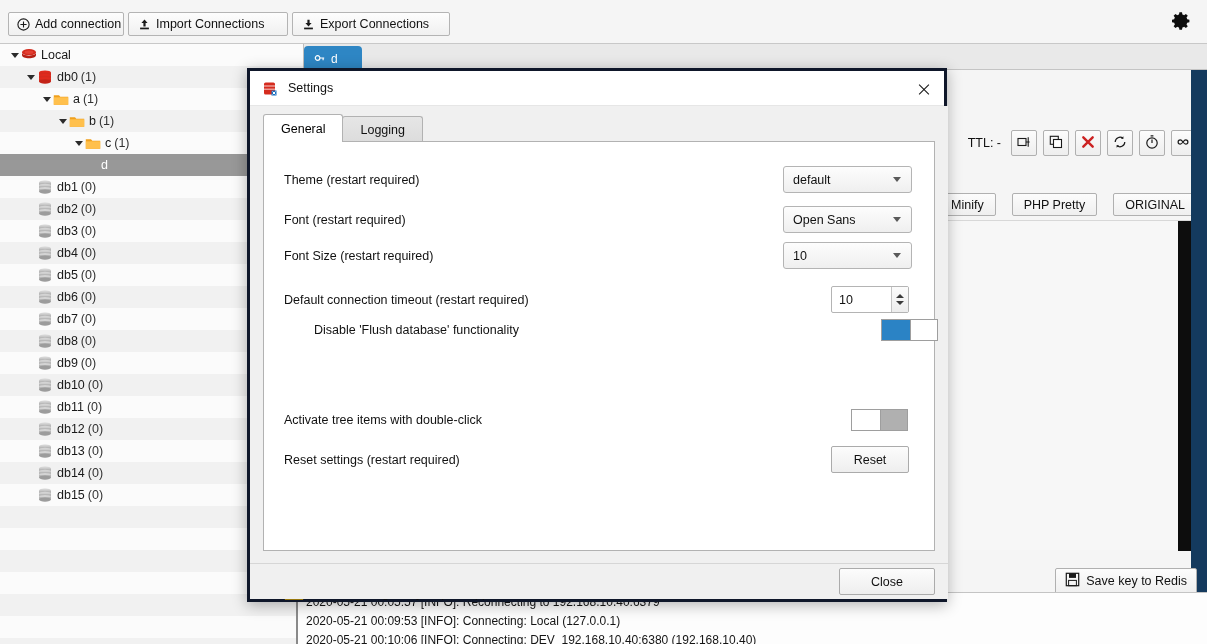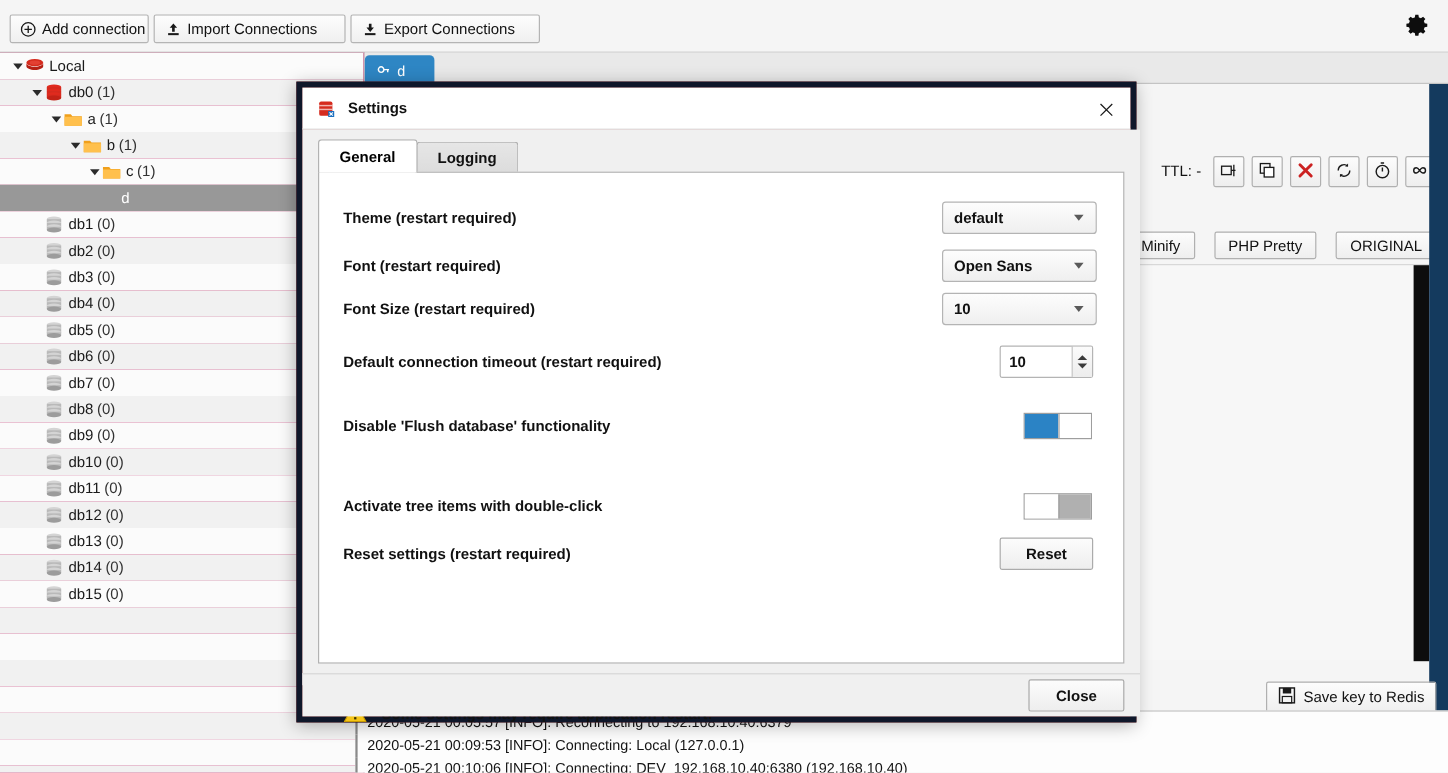--- a/index.html
+++ b/index.html
@@ -152,24 +152,23 @@
     padding-left: 8px;
     font-size: 12px;
     color: #141414;
     white-space: nowrap;
     border-left: 2px solid #8a8a8a;
   }
 
   
   .dialog {
     position: absolute; left: 247px; top: 68px; width: 700px; height: 534px;
-    background: #7f1d1d;
-    border: 5px solid #0f172a;
+    background: #a16207;
+    border: 3px solid #0f172a;
     box-shadow: 0 3px 14px rgba(0,0,0,0.30);
-    font-weight: bold;
   }
   .dlg-titlebar {
     position: relative; height: 35px; background: #ffffff;
     display: flex; align-items: center; padding: 0 6px 0 12px;
     border-bottom: 1px solid #e6e6e6;
   }
   .dlg-title-ico { width: 17px; height: 17px; display: inline-flex; align-items: center; justify-content: center; margin-right: 9px; }
   .dlg-title-text { font-size: 12.5px; color: #111; }
   .dlg-close {
     position: absolute; right: 8px; top: 6px;
@@ -272,21 +271,21 @@
     display: flex; align-items: center; gap: 12px;
   }
   .warn-text { font-size: 12.5px; color: #111; }
   .dlg-footer {
     position: absolute; left: 0; bottom: 0; width: 698px; height: 36px;
     background: #f0f0f0;
     border-top: 1px solid #d6d6d6;
   }
   .close-btn {
     position: absolute; right: 13px; top: 4px;
-    width: 80px; height: 27px;
+    width: 96px; height: 27px;
     background: linear-gradient(#fcfcfc, #eeeeee);
     border: 1px solid #ababab; border-radius: 2px;
     display: flex; align-items: center; justify-content: center;
     font-size: 12.5px; color: #111;
   }
 </style>
 </head>
 <body>
 
 <div id="root">
@@ -848,21 +847,21 @@
           <span class="set-label">Default connection timeout (restart required)</span>
           <div class="spinner" style="left:567px;top:6px;">
             <span class="sval">10</span>
             <span class="spin-btns">
               <span class="spin-up"></span>
               <span class="spin-dn"></span>
             </span>
           </div>
         </div>
 
-        <div class="set-row" style="top:191px;">
+        <div class="set-row" style="top:168px;margin-left:30px;">
           <span class="set-label">Disable 'Flush database' functionality</span>
           <div class="toggle on" style="left:587px;top:9px;">
             <span class="half fill"></span>
             <span class="half knob"></span>
           </div>
         </div>
 
 
         <div class="set-row" style="top:258px;">
           <span class="set-label">Activate tree items with double-click</span>

